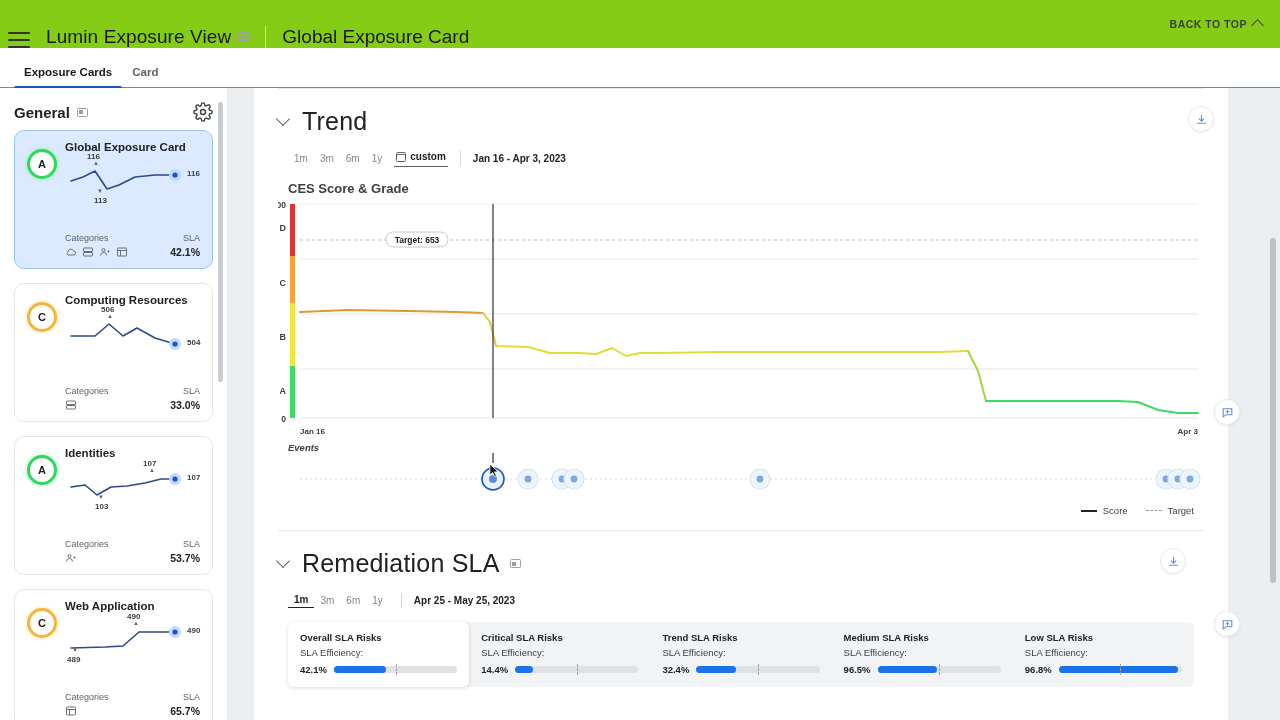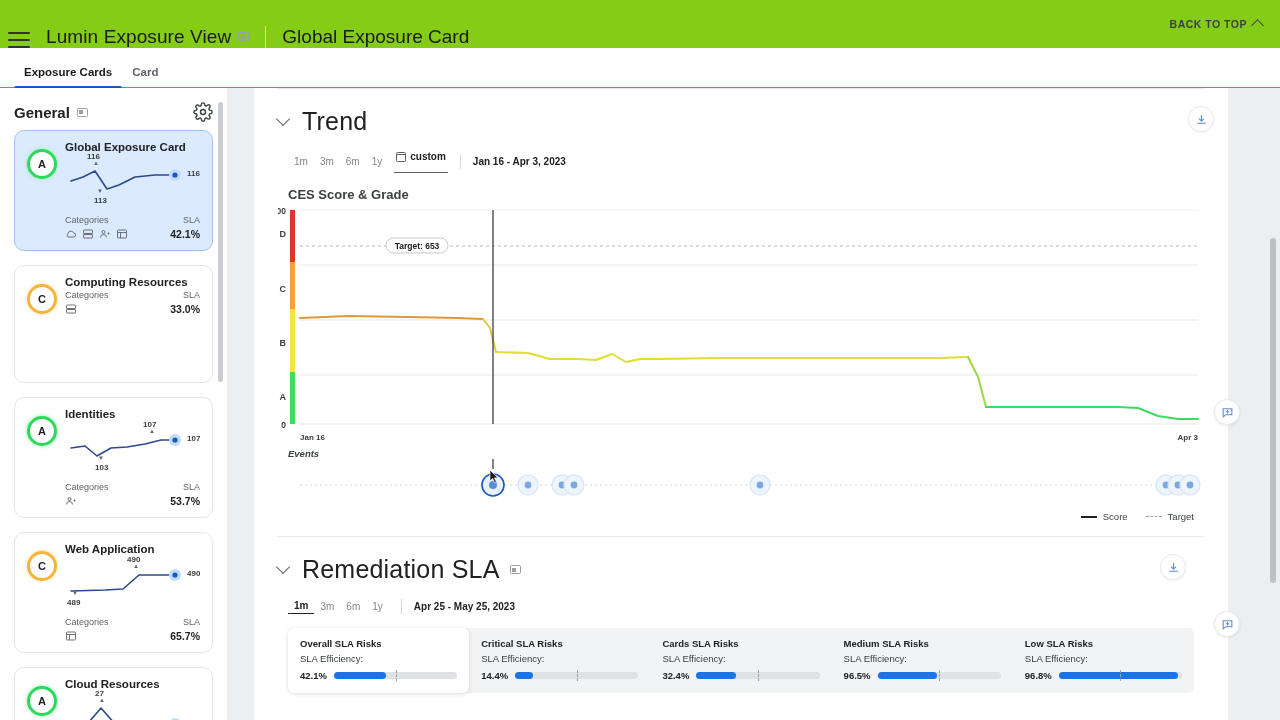--- a/index.html
+++ b/index.html
@@ -73,21 +73,21 @@
   .ring-a { border: 3.5px solid #2fd85c; box-shadow: 0 0 4px #8ef0ac; }
   .ring-c { border: 3.5px solid #f5b53d; box-shadow: 0 0 4px #fbdfa0; }
   .card-body { flex: 1; min-width: 0; }
   .card-name { font-size: 11.5px; font-weight: 700; color: #202124;
     margin-bottom: 2px; white-space: nowrap; overflow: hidden; text-overflow: ellipsis; }
   .spark-wrap { position: relative; height: 58px; }
   .spark-wrap svg { display: block; }
   .spark-hi, .spark-lo, .spark-cur {
     position: absolute; font-size: 8px; font-weight: 700; color: #3c4043;
   }
-  .card-foot { display: flex; align-items: flex-start; justify-content: space-between; margin-top: 2px; }
+  .card-foot { display: flex; align-items: flex-start; justify-content: space-between; margin-top: 20px; }
   .cat-label, .sla-label { font-size: 9px; color: #5f6368; }
   .cat-icons { display: flex; gap: 5px; margin-top: 3px; color: #5f6368; }
   .sla-val { font-size: 10.5px; font-weight: 700; color: #202124; text-align: right; margin-top: 3px; }
   .sla-col { text-align: right; }
 
   .sb-track { position: absolute; right: 2px; top: 6px; width: 5px; bottom: 6px;
     background: transparent; }
   .sb-thumb { position: absolute; right: 2px; top: 8px; width: 5px; height: 280px;
     background: #c9ccd0; border-radius: 3px; cursor: pointer; }
 
@@ -101,21 +101,21 @@
   .sec-head { display: flex; align-items: center; padding: 18px 0 6px 0; }
   .chev-down { width: 10px; height: 10px; border-right: 1.8px solid #5f6368;
     border-bottom: 1.8px solid #5f6368; transform: rotate(45deg);
     margin-right: 14px; margin-bottom: 5px; cursor: pointer; flex: 0 0 auto; }
   .sec-title { font-size: 25px; font-weight: 400; color: #202124; letter-spacing: .2px; }
 
   .range-row { display: flex; align-items: center; gap: 0; padding: 8px 0 4px 10px; font-size: 10px; }
   .rng { color: #80868b; padding: 2px 6px; cursor: pointer; font-weight: 400; }
   .rng.active { color: #202124; font-weight: 700; border-bottom: 1.6px solid #202124; }
   .custom-btn { display: flex; align-items: center; gap: 4px; color: #202124;
-    font-weight: 700; border-bottom: 1.4px solid #5f6368; padding: 1px 2px 10px 2px;
+    font-weight: 700; border-bottom: 1.4px solid #5f6368; padding: 1px 2px 4px 2px;
     margin-left: 6px; cursor: pointer; }
   .cal-ico { width: 10px; height: 10px; border: 1.2px solid #5f6368; border-radius: 1.5px;
     position: relative; }
   .cal-ico::before { content:""; position:absolute; left:-1.2px; right:-1.2px; top:1.5px;
     height:1.2px; background:#5f6368; }
   .rng-sep { width: 1px; height: 15px; background: #d8d8d8; margin: 0 12px; }
   .rng-dates { font-size: 10px; font-weight: 700; color: #202124; }
 
   .chart-label { font-size: 13px; font-weight: 700; color: #3c4043; padding: 10px 0 0 10px; }
 
@@ -247,20 +247,30 @@
               </div>
             </div>
           </div>
         </div>
 
         <div class="card">
           <div class="card-top">
             <div class="grade-ring ring-c">C</div>
             <div class="card-body">
               <div class="card-name">Computing Resources</div>
+              <div class="spark-wrap">
+                <svg width="130" height="52" viewBox="0 0 130 52">
+                  <polyline points="6,28 30,28 44,16 58,28 72,20 90,30 110,36" fill="none" stroke="#2b4a8b" stroke-width="1.6" stroke-linejoin="round" stroke-linecap="round"></polyline>
+                  <circle cx="110" cy="36" r="6" fill="#bfdcfb"></circle>
+                  <circle cx="110" cy="36" r="2.6" fill="#1a56c4"></circle>
+                </svg>
+                <span class="spark-hi" style="left:36px; top:-3px;">506</span>
+                <span class="spark-hi" style="left:42px; top:5px; font-size:6px; color:#5f6368;">▲</span>
+                <span class="spark-cur" style="left:122px; top:30px;">504</span>
+              </div>
               <div class="card-foot">
                 <div>
                   <div class="cat-label">Categories</div>
                   <div class="cat-icons">
                     <svg width="12" height="12" viewBox="0 0 24 24" fill="none" stroke="#5f6368" stroke-width="1.8">
                         <rect x="3" y="4" width="18" height="7" rx="1"></rect>
                         <rect x="3" y="13" width="18" height="7" rx="1"></rect>
                       </svg>
                   </div>
                 </div>
@@ -532,21 +542,21 @@
               <div class="sla-meter-row">
                 <span class="sla-pct">14.4%</span>
                 <span class="meter">
                   <span class="meter-fill" style="width:14.4%;"></span>
                   <span class="meter-tick" style="left:50%;"></span>
                 </span>
               </div>
             </div>
 
             <div class="sla-tile">
-              <div class="sla-tile-title">Cards SLA Risks</div>
+              <div class="sla-tile-title">Trend SLA Risks</div>
               <div class="sla-tile-sub">SLA Efficiency:</div>
               <div class="sla-meter-row">
                 <span class="sla-pct">32.4%</span>
                 <span class="meter">
                   <span class="meter-fill" style="width:32.4%;"></span>
                   <span class="meter-tick" style="left:50%;"></span>
                 </span>
               </div>
             </div>
 

